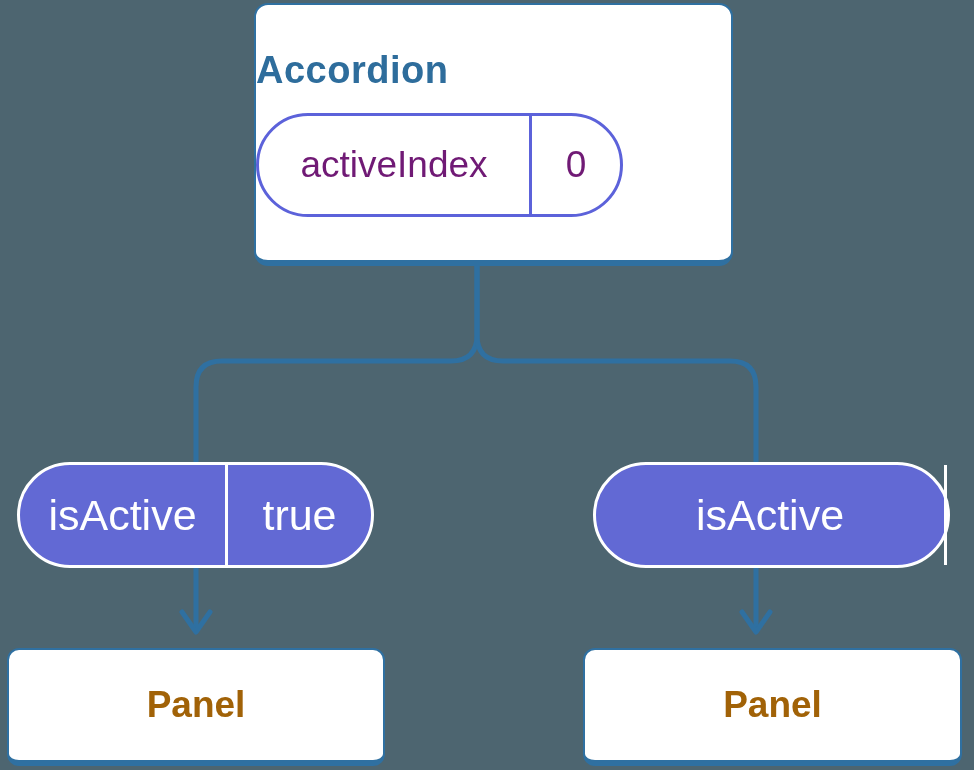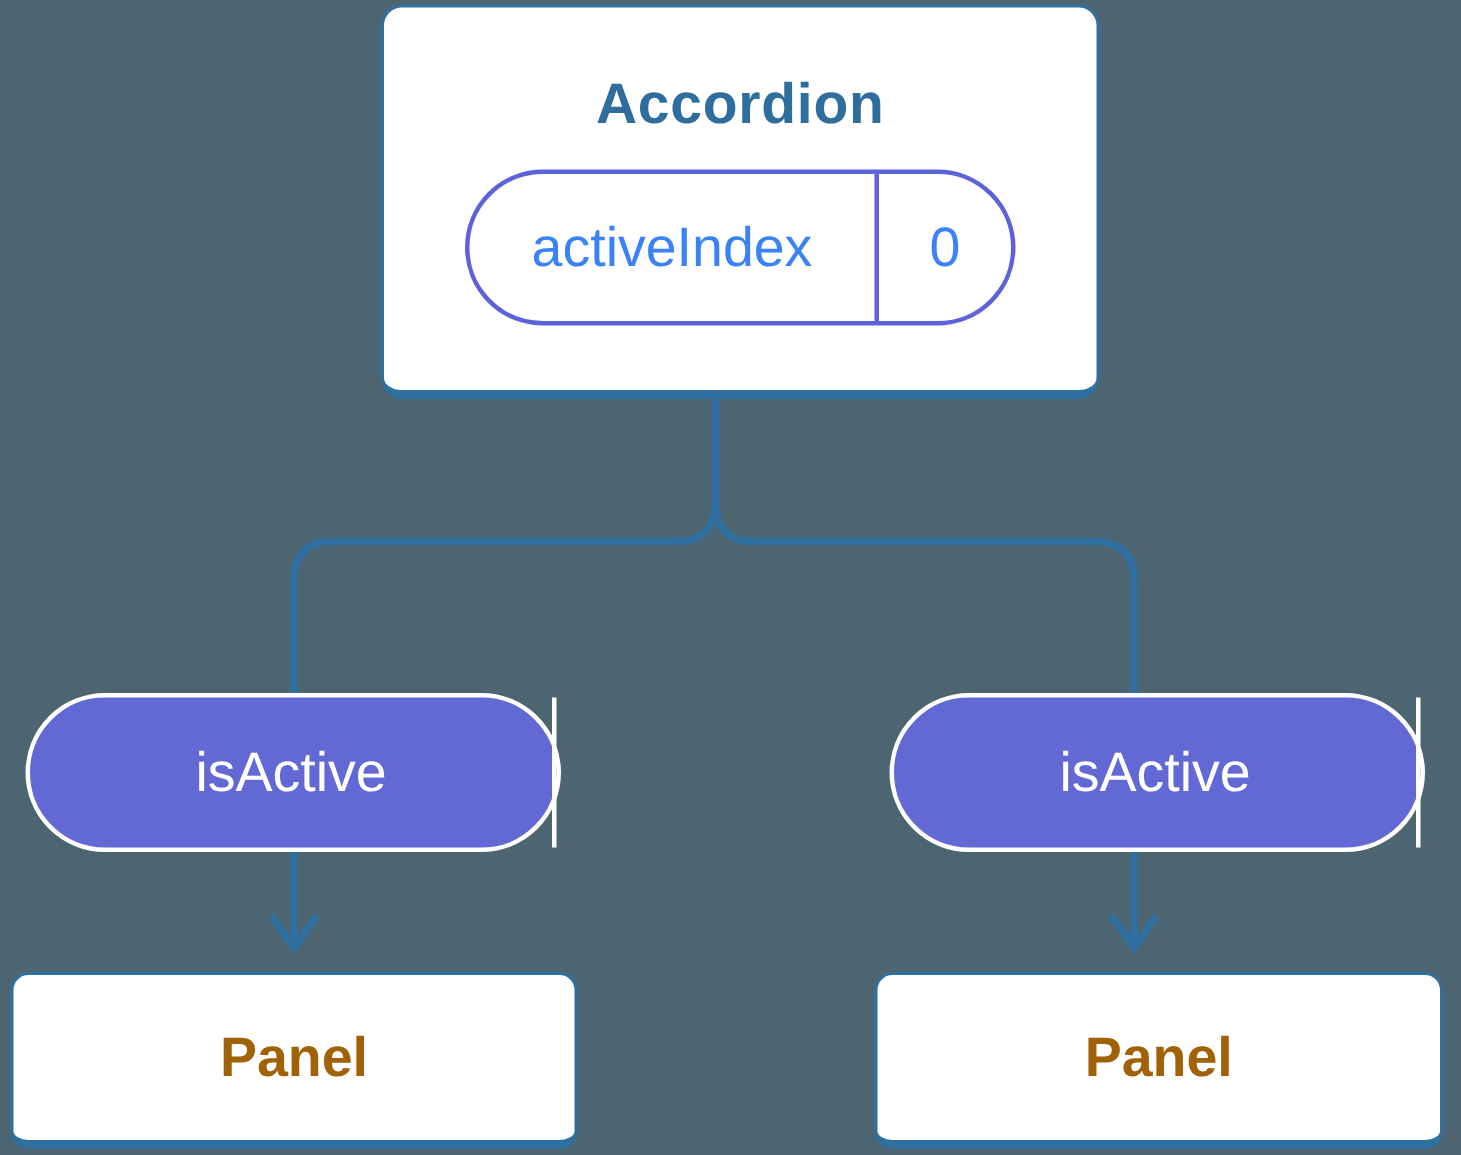--- a/index.html
+++ b/index.html
@@ -13,45 +13,45 @@
   #connectors{position:absolute;left:0;top:0;width:974px;height:770px;z-index:1;}
 
   
   .card{
     position:absolute;background:#ffffff;
     border:2px solid #2f70a1;border-bottom-width:6px;
     box-sizing:border-box;z-index:2;
   }
   .accordion-card{
     left:254px;top:3px;width:479px;height:263px;border-radius:14px;
-    display:flex;flex-direction:column;align-items:center;
+    display:flex;flex-direction:column;
   }
   .accordion-title{
     margin-top:44px;font-size:38px;font-weight:600;color:#2e6d9c;
     letter-spacing:0.5px;
   }
   .prop-pill{
     margin-top:21px;width:367px;height:104px;box-sizing:border-box;
     border:3px solid #5c62da;border-radius:52px;
-    display:flex;align-items:stretch;background:#ffffff;color:#3b82f6;
+    display:flex;align-items:stretch;background:#ffffff;color:#701a75;
     font-size:37px;
   }
   .prop-pill .pill-left{
     flex:1;display:flex;align-items:center;justify-content:center;
     border-right:3px solid #5c62da;
   }
   .prop-pill .pill-right{
     width:88px;display:flex;align-items:center;justify-content:center;
   }
 
   
   .state-pill{
     position:absolute;top:462px;width:357px;height:106px;box-sizing:border-box;
     background:#6269d4;border:3px solid #ffffff;border-radius:53px;
-    display:flex;align-items:stretch;color:#ffffff;font-size:37px;z-index:3;
+    display:flex;align-items:stretch;color:#ffffff;font-size:43px;z-index:3;
   }
   .state-pill .pill-left{
     flex:1;display:flex;align-items:center;justify-content:center;
     border-right:3px solid #ffffff;
   }
   .state-pill .pill-right{
     width:143px;display:flex;align-items:center;justify-content:center;
   }
   .state-pill.left{left:17px;}
   .state-pill.right{left:593px;}
@@ -81,20 +81,21 @@
 <div class="card accordion-card">
   <div class="accordion-title">Accordion</div>
   <div class="prop-pill">
     <div class="pill-left">activeIndex</div>
     <div class="pill-right">0</div>
   </div>
 </div>
 
 <div class="state-pill left">
   <div class="pill-left">isActive</div>
+  <div class="pill-right">true</div>
 </div>
 
 <div class="state-pill right">
   <div class="pill-left">isActive</div>
 </div>
 
 <div class="card panel left">
   <span>Panel</span>
 </div>
 

